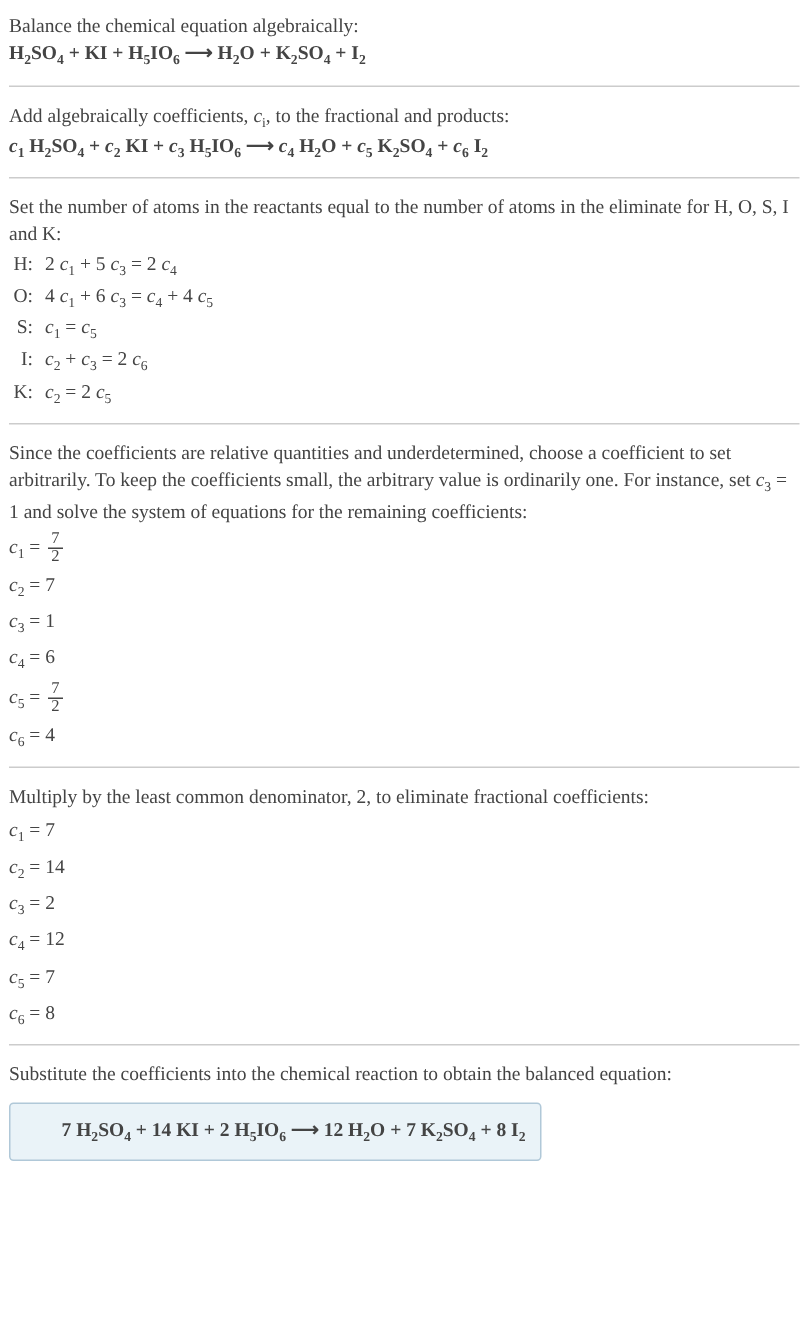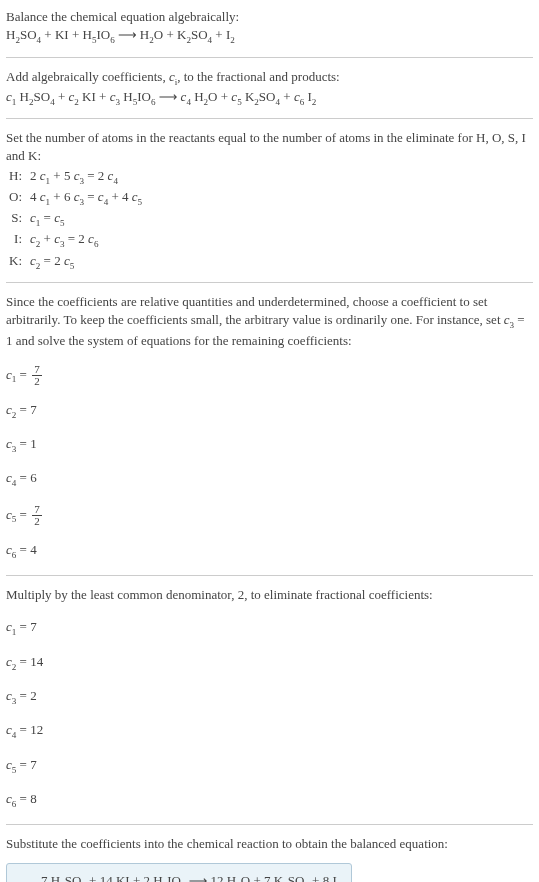--- a/index.html
+++ b/index.html
@@ -19,37 +19,38 @@
     .section {
       margin-bottom: 6px;
     }
     hr {
       border: none;
       border-top: 1px solid #cccccc;
       margin: 10px 0;
     }
     .formula {
       font-family: Georgia, serif;
+      font-weight: bold;
     }
     sub {
       font-size: 0.7em;
       vertical-align: sub;
     }
     .table-row {
       display: flex;
       align-items: baseline;
       margin: 1px 0;
     }
     .table-label {
       width: 24px;
       text-align: right;
       padding-right: 8px;
     }
     .coeff-line {
-      margin: 14px 0;
+      margin: 4px 0;
     }
     .frac {
       display: inline-block;
       vertical-align: middle;
       text-align: center;
       font-size: 0.85em;
       line-height: 1;
       margin: 0 2px;
     }
     .frac .num {

